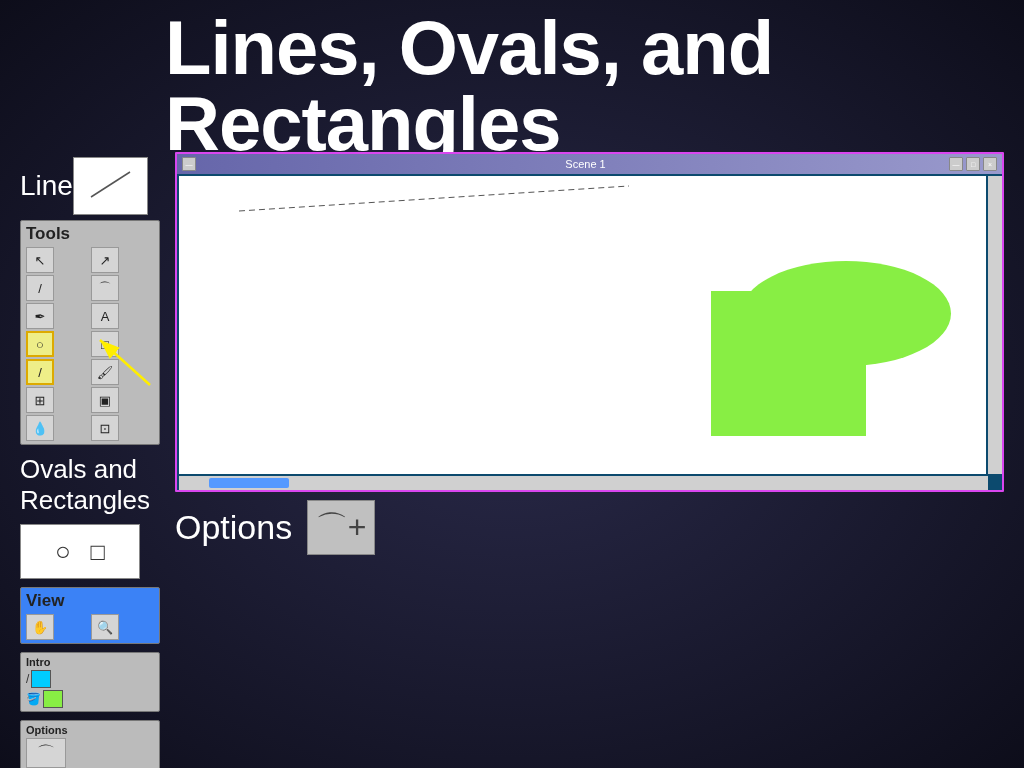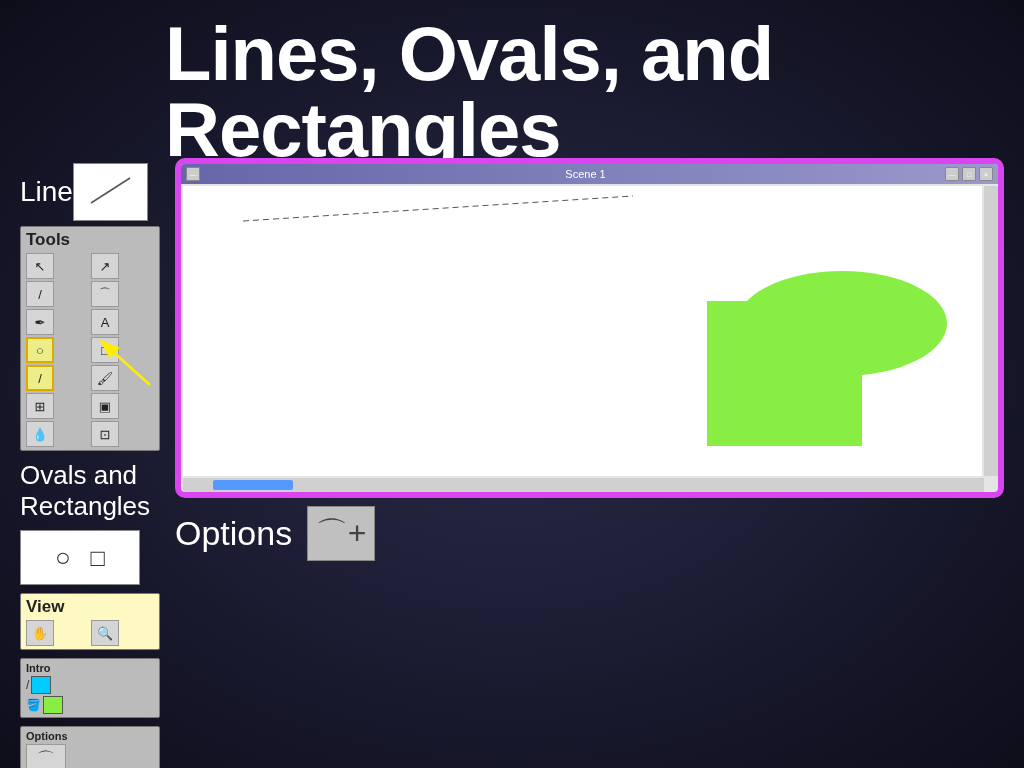--- a/index.html
+++ b/index.html
@@ -90,21 +90,21 @@
       cursor: pointer;
     }
 
     .tb.highlighted {
       background: #eeee88;
       border: 2px solid #ddaa00;
     }
 
     
     .view-widget {
-      background: #fef9c3;
+      background: #3b82f6;
       border: 1px solid #777;
       border-radius: 2px;
       padding: 3px 5px;
       margin-top: 3px;
     }
 
     .colors-widget {
       background: #bbbbbb;
       border: 1px solid #777;
       border-radius: 2px;
@@ -194,21 +194,21 @@
     }
 
   </style>
 </head>
 <body>
 
 <div class="bg"></div>
 
 <div class="main-layout">
 
-  <div class="top-section" style="padding-top:16px;">
+  <div class="top-section" style="padding-top:10px;">
     <div style="width:145px; flex-shrink:0;"></div>
     <div>
       <div style="font-size:76px; font-weight:bold; line-height:1.0; color:white; letter-spacing:-1px;">
         <span>Lines, Ovals, and</span><br>
         <span>Rectangles</span>
       </div>
     </div>
   </div>
 
   <div class="middle-section" style="margin-top:-10px;">
@@ -276,21 +276,21 @@
 
       <div class="options-widget">
         <div class="options-widget-title">Options</div>
         <div class="opt-icon">⌒</div>
       </div>
 
     </div>
 
     <div class="content-area">
 
-      <div style="background:#e5e5e5; border:6px solid #d946ef; border-radius:10px; flex:1; max-height:340px; position:relative; overflow:hidden;">
+      <div style="background:#0c4a6e; border:2px solid #d946ef; border-radius:1px; flex:1; max-height:340px; position:relative; overflow:hidden;">
 
         <div style="background:linear-gradient(to right,#6666aa,#9999cc); height:20px; display:flex; align-items:center; padding:0 5px; justify-content:space-between;">
           <div style="width:40px; display:flex; gap:3px;">
             <div style="width:14px;height:14px;background:#ccc;border:1px solid #888;border-radius:1px;font-size:7px;display:flex;align-items:center;justify-content:center;">—</div>
           </div>
           <div style="font-size:11px;color:white;">Scene 1</div>
           <div style="display:flex;gap:3px;">
             <div style="width:14px;height:14px;background:#ccc;border:1px solid #888;border-radius:1px;font-size:7px;display:flex;align-items:center;justify-content:center;">—</div>
             <div style="width:14px;height:14px;background:#ccc;border:1px solid #888;border-radius:1px;font-size:7px;display:flex;align-items:center;justify-content:center;">□</div>
             <div style="width:14px;height:14px;background:#ccc;border:1px solid #888;border-radius:1px;font-size:7px;display:flex;align-items:center;justify-content:center;">×</div>

